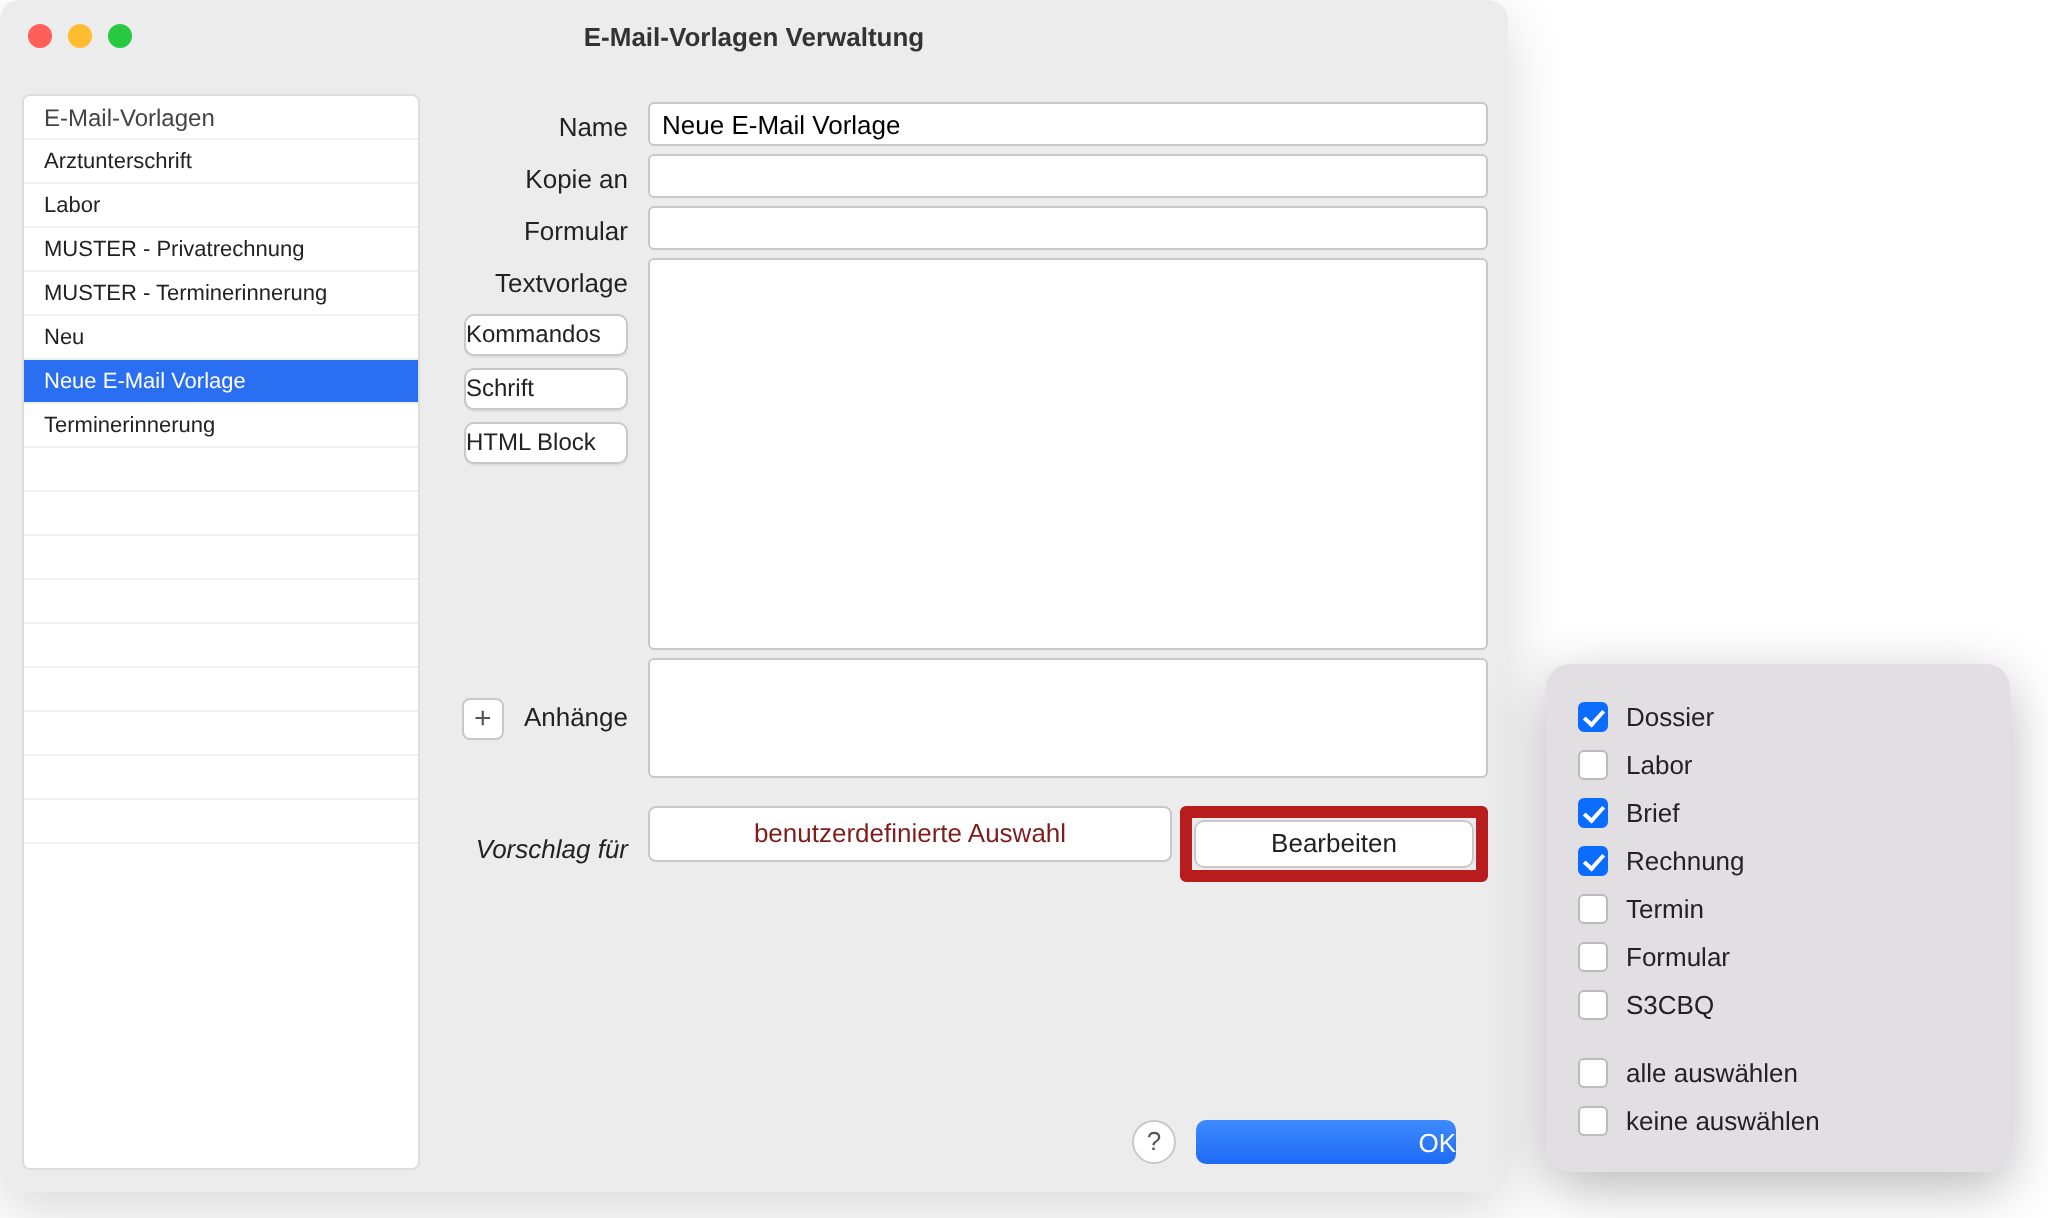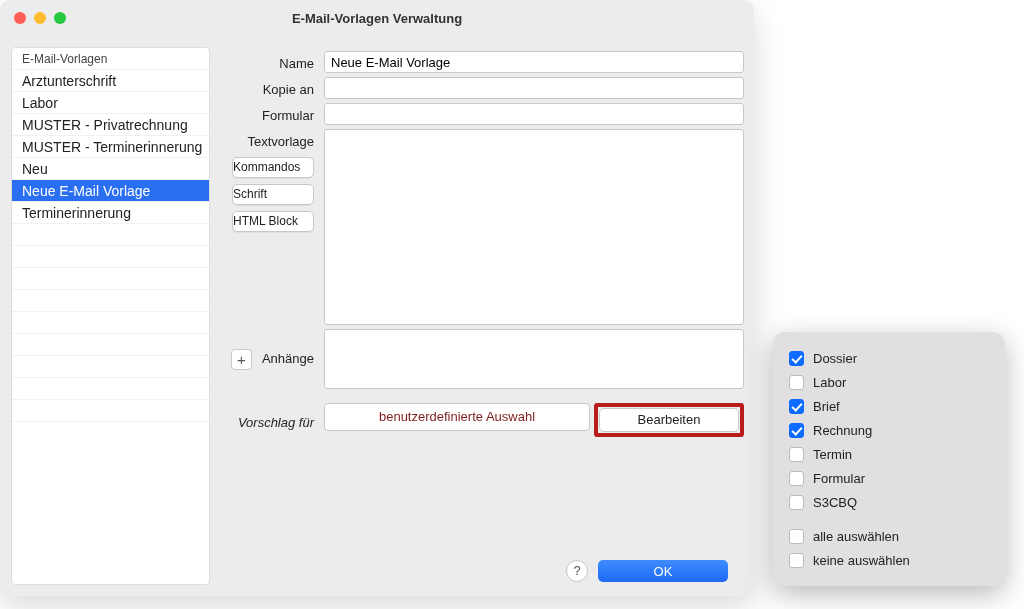--- a/index.html
+++ b/index.html
@@ -66,21 +66,21 @@
     display: flex;
     position: relative;
     gap: 28px;
   }
   .template-list {
     flex: 1;
     overflow: hidden;
   }
   .template-list .row {
     padding: 4px 10px;
-    font-size: 14px;
+    font-size: 11px;
     border-bottom: 1px solid #f1f1f1;
     height: 22px;
     display: flex;
     align-items: center;
     white-space: nowrap;
     overflow: hidden;
     text-overflow: ellipsis;
   }
   .template-list .row.folder {
     font-size: 12px;
@@ -229,21 +229,21 @@
     height: 28px;
     border: 1px solid #c8c8c8;
     border-radius: 4px;
     background: #fff;
     text-align: center;
     color: #7f1d1d;
     font-size: 13px;
     line-height: 26px;
   }
   .edit-btn-wrap {
-    border: 4px solid #b91c1c;
+    border: 6px solid #b91c1c;
     border-radius: 3px;
     margin-left: 4px;
     padding: 1px;
   }
   .edit-btn {
     width: 140px;
     height: 24px;
     border: 1px solid #c8c8c8;
     border-radius: 5px;
     background: #fff;
@@ -273,20 +273,21 @@
   }
   .ok-btn {
     width: 130px;
     height: 22px;
     border-radius: 5px;
     background: linear-gradient(#3e8bff, #1e6af5);
     color: #fff;
     border: none;
     font-size: 13px;
     cursor: pointer;
+    text-align: right;
   }
 
   
   .popover {
     position: absolute;
     left: 773px;
     top: 332px;
     width: 232px;
     background: #e1dfe2;
     border-radius: 12px;

